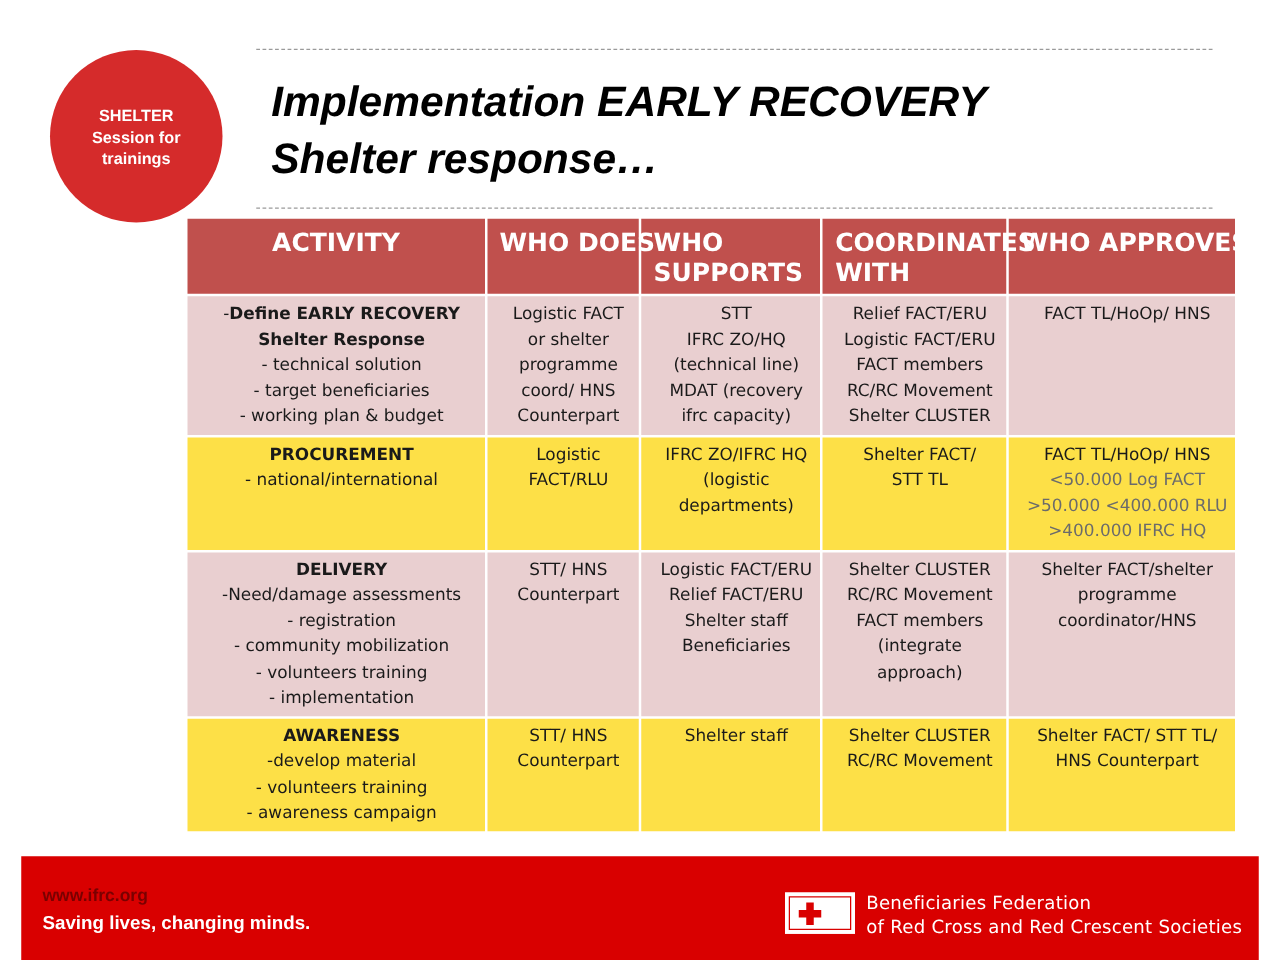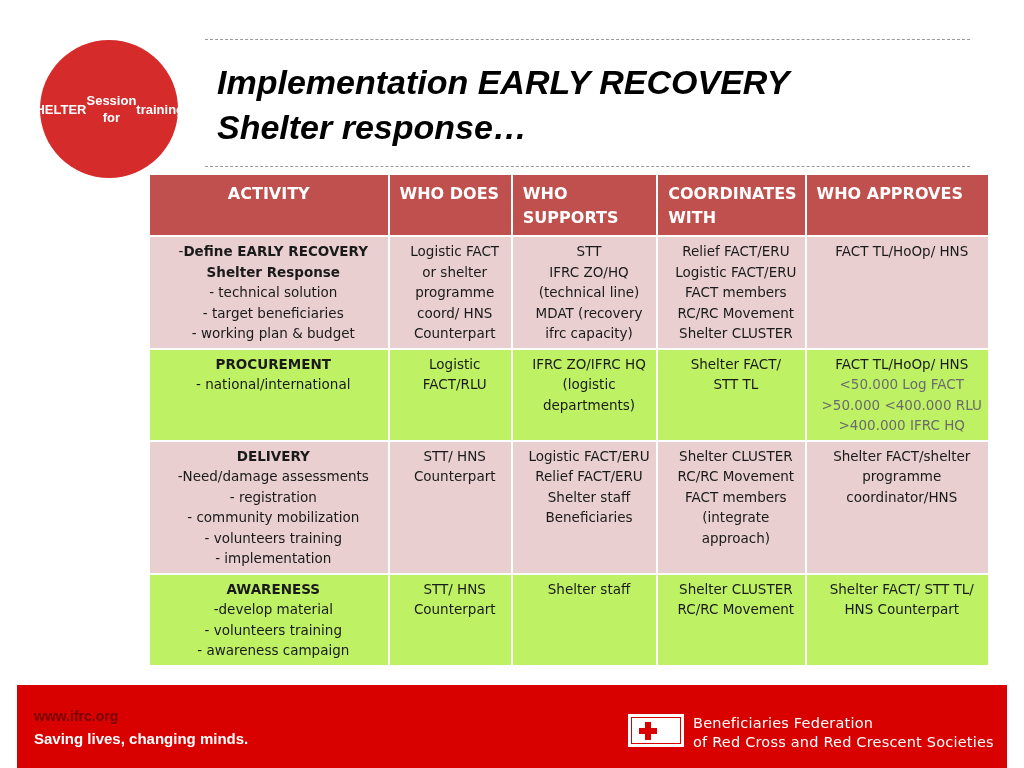--- a/index.html
+++ b/index.html
@@ -4,21 +4,21 @@
 <style>
   html, body { margin: 0; padding: 0; }
   body {
     width: 1024px; height: 768px; position: relative; overflow: hidden;
     background: #ffffff;
     font-family: "Liberation Sans", sans-serif;
   }
   .badge {
     position: absolute; left: 40px; top: 40px; width: 138px; height: 138px;
     border-radius: 50%; background: #d52b2b;
-    display: flex; flex-direction: row; align-items: center; justify-content: center;
+    display: flex; flex-direction: column; align-items: center; justify-content: center;
     color: #fff; font-family: "Liberation Sans", sans-serif; font-weight: bold;
     font-size: 13px; line-height: 17px; text-align: center;
   }
   .badge span { display: block; }
   .dash {
     position: absolute; left: 205px; width: 765px; height: 0;
     border-top: 1px dashed #9a9a9a;
   }
   .title {
     position: absolute; left: 217px; top: 60px; width: 760px;
@@ -28,29 +28,29 @@
   .title span { display: block; }
 
   table.grid {
     position: absolute; left: 148px; top: 173px; width: 842px;
     border-collapse: separate; border-spacing: 2px;
     font-family: "DejaVu Sans", sans-serif; font-size: 13.5px; color: #1a1a1a;
     table-layout: fixed;
   }
   table.grid th {
     background: #c0504d; color: #fff; font-weight: bold; text-align: left;
-    vertical-align: top; padding: 7px 10px 5px 10px; line-height: 24px; font-size: 16px;
+    vertical-align: top; padding: 7px 10px 5px 10px; line-height: 24px; font-size: 20px;
     height: 44px;
   }
   table.grid th.center { text-align: center; }
   table.grid td {
     vertical-align: top; padding: 4px 0 4px 9px; line-height: 20.5px; text-align: center;
   }
   tr.dark td { background: #e9cfd0; }
-  tr.light td { background: #bef264; margin-top: 28px; }
+  tr.light td { background: #fde047; margin-top: 28px; }
   .line { display: block; white-space: nowrap; }
   .bold { font-weight: bold; }
   .grey { color: #6b6b6b; }
 
   .footer {
     position: absolute; left: 17px; top: 685px; width: 990px; height: 88px;
     background: #d90000;
   }
   .url {
     position: absolute; left: 17px; top: 23px; font-family: "Liberation Sans", sans-serif;

